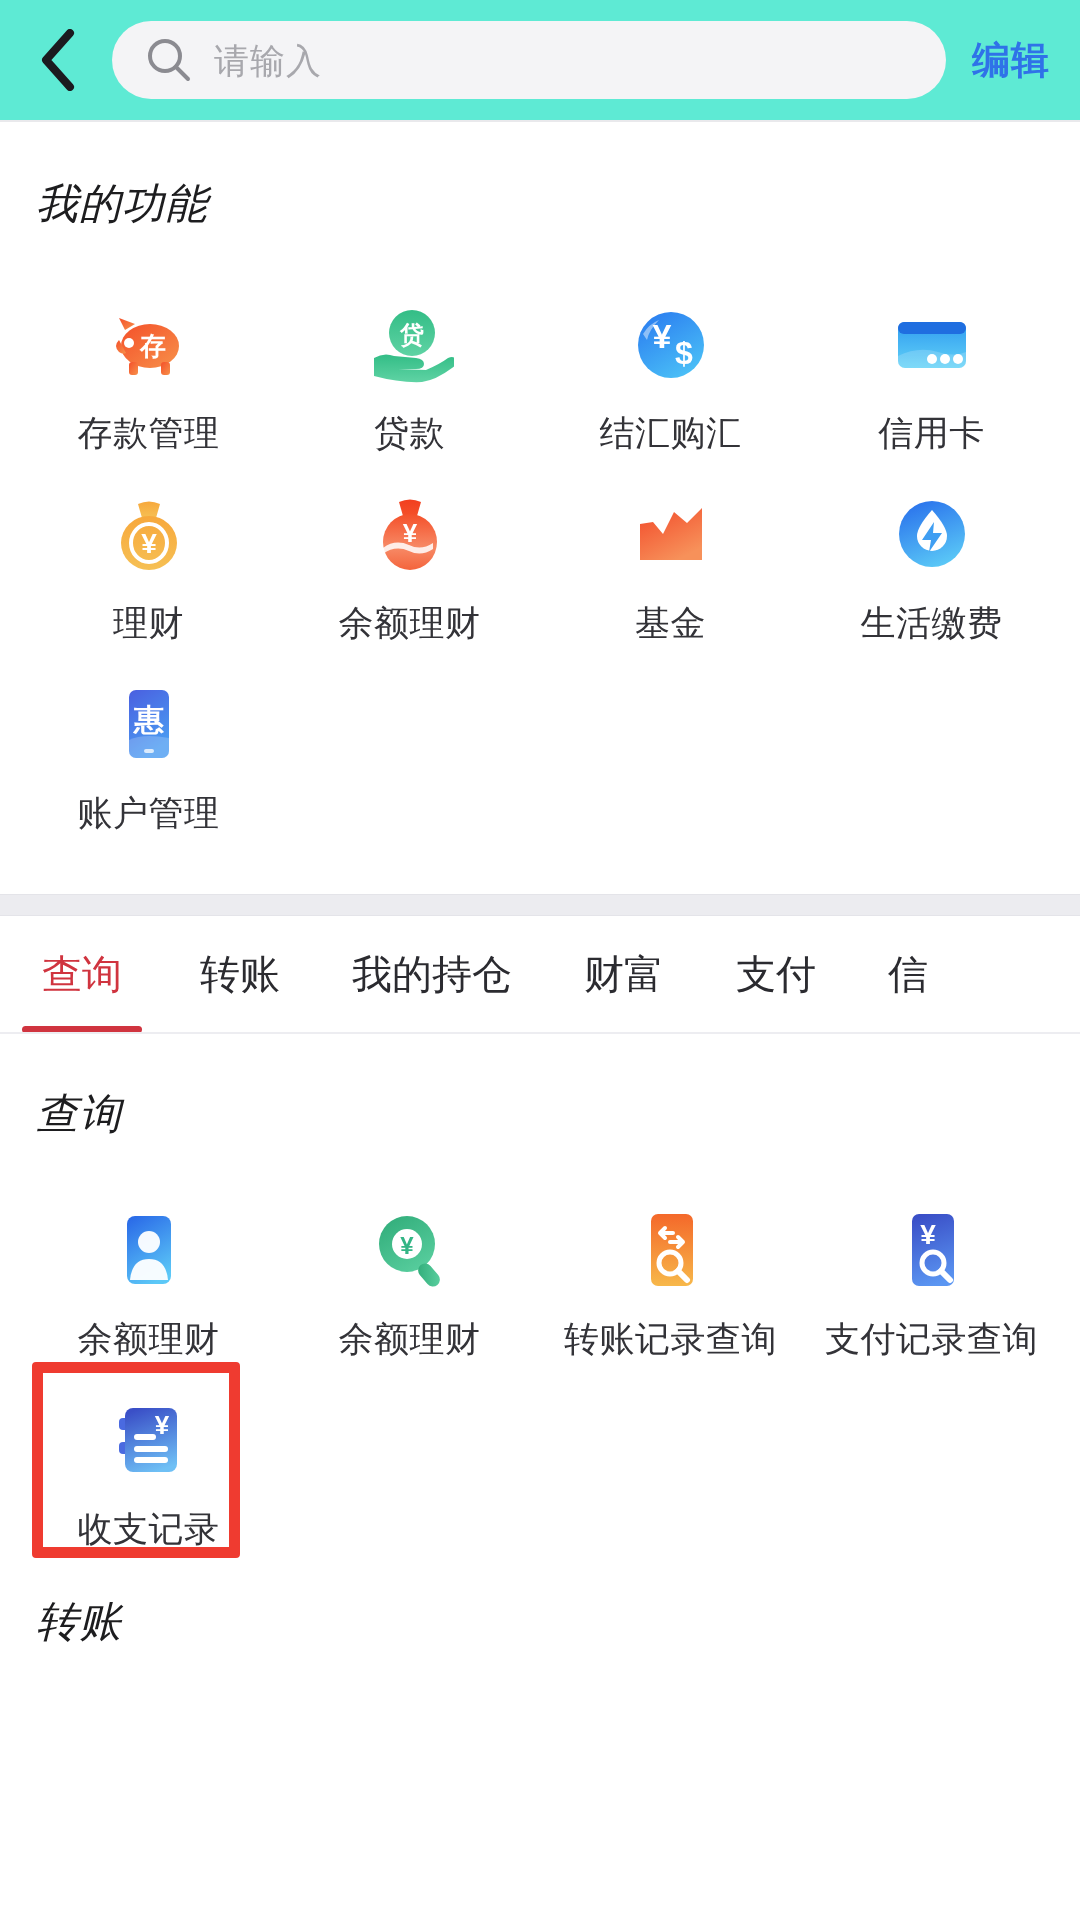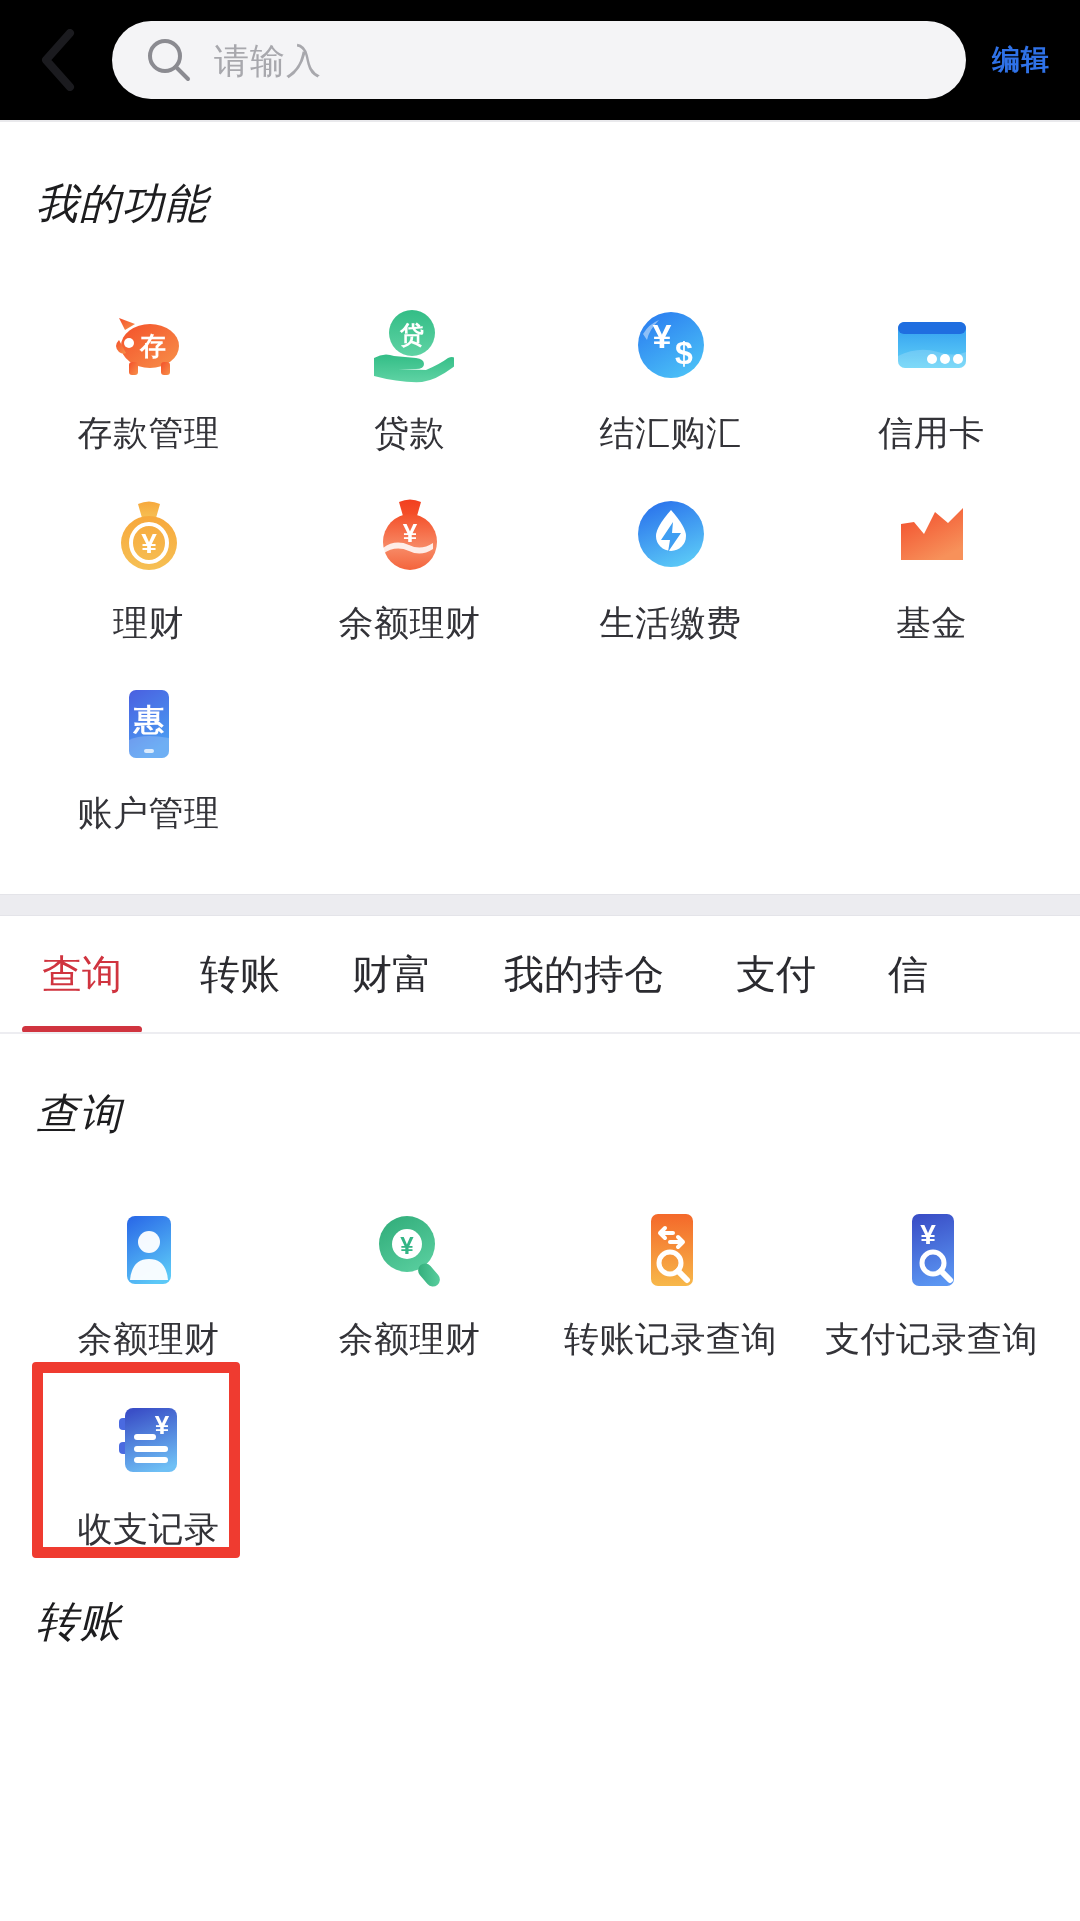--- a/index.html
+++ b/index.html
@@ -17,21 +17,21 @@
     background: #ffffff;
     overflow: hidden;
   }
 
   
   .header {
     height: 122px;
     display: flex;
     align-items: center;
     padding: 0 30px 0 26px;
-    background: #000000;
+    background: #5eead4;
     border-bottom: 2px solid #e9e9ec;
   }
   .back-btn {
     width: 64px; height: 64px;
     display: flex; align-items: center; justify-content: center;
     flex: 0 0 auto;
   }
   .back-btn svg { display: block; }
   .search-bar {
     flex: 1 1 auto;
@@ -45,21 +45,21 @@
   }
   .search-icon { flex: 0 0 auto; display:block; margin-right: 22px; }
   .search-placeholder {
     font-size: 35px;
     color: #a8a8ad;
     letter-spacing: 1px;
     line-height: 1;
   }
   .edit-btn {
     flex: 0 0 auto;
-    font-size: 28px;
+    font-size: 38px;
     font-weight: bold;
     color: #2f72e8;
     letter-spacing: 1px;
   }
 
   
   .section-title {
     font-size: 42px;
     color: #1d1d1f;
     font-weight: 500;
@@ -302,47 +302,47 @@
           <text x="44" y="52" font-size="26" font-weight="bold" fill="#ffffff" text-anchor="middle" font-family="'Liberation Sans',sans-serif">¥</text>
         </svg>
       </div>
       <div class="cell-label">余额理财</div>
     </div>
 
     <div class="grid-cell">
       <div class="icon-wrap">
         <svg width="88" height="88" viewBox="0 0 88 88">
           <defs>
+              <linearGradient id="gChart" x1="0" y1="0" x2="0.6" y2="1">
+            <stop offset="0%" stop-color="#f24a2a"></stop>
+                <stop offset="100%" stop-color="#f7915a"></stop>
+          </linearGradient>
+            </defs>
+          <path d="M13 34 L13 70 L75 70 L75 18 L60 33 L47 22 L36 44 L26 32 Z" fill="url(#gChart)"></path>
+          <path d="M13 34 L26 32 L36 44 L47 22 L60 33 L75 18 L75 28 L61 43 L47 33 L36 55 L26 43 L13 45 Z" fill="#ffffff" opacity="0.0"></path>
+        </svg>
+      </div>
+      <div class="cell-label">基金</div>
+    </div>
+
+    <div class="grid-cell">
+      <div class="icon-wrap">
+        <svg width="88" height="88" viewBox="0 0 88 88">
+          <defs>
               <linearGradient id="gUtil" x1="0.3" y1="0" x2="0.7" y2="1">
             <stop offset="0%" stop-color="#2b74ec"></stop>
                 <stop offset="100%" stop-color="#5ccbf7"></stop>
           </linearGradient>
             </defs>
           <circle cx="44" cy="44" r="33" fill="url(#gUtil)"></circle>
           <path d="M44 20 q15 17 15 26 a15 15 0 0 1 -30 0 q0 -9 15 -26 z" fill="#ffffff"></path>
           <path d="M46 32 L34 50 L43 50 L41 62 L54 43 L45 43 Z" fill="#3f9ef2"></path>
         </svg>
       </div>
       <div class="cell-label">生活缴费</div>
-    </div>
-
-    <div class="grid-cell">
-      <div class="icon-wrap">
-        <svg width="88" height="88" viewBox="0 0 88 88">
-          <defs>
-              <linearGradient id="gChart" x1="0" y1="0" x2="0.6" y2="1">
-            <stop offset="0%" stop-color="#f24a2a"></stop>
-                <stop offset="100%" stop-color="#f7915a"></stop>
-          </linearGradient>
-            </defs>
-          <path d="M13 34 L13 70 L75 70 L75 18 L60 33 L47 22 L36 44 L26 32 Z" fill="url(#gChart)"></path>
-          <path d="M13 34 L26 32 L36 44 L47 22 L60 33 L75 18 L75 28 L61 43 L47 33 L36 55 L26 43 L13 45 Z" fill="#ffffff" opacity="0.0"></path>
-        </svg>
-      </div>
-      <div class="cell-label">基金</div>
     </div>
 
     <div class="grid-cell">
       <div class="icon-wrap">
         <svg width="88" height="88" viewBox="0 0 88 88">
           <defs>
               <linearGradient id="gPhone" x1="0" y1="0" x2="0.4" y2="1">
             <stop offset="0%" stop-color="#4a5fe0"></stop>
                 <stop offset="100%" stop-color="#4a9cf2"></stop>
           </linearGradient>
@@ -364,24 +364,24 @@
   <div class="divider-band"></div>
 
   <div class="tabs">
     <div class="tab active">
       <span>查询</span>
     </div>
     <div class="tab">
       <span>转账</span>
     </div>
     <div class="tab">
+      <span>我的持仓</span>
+    </div>
+    <div class="tab">
       <span>财富</span>
-    </div>
-    <div class="tab">
-      <span>我的持仓</span>
     </div>
     <div class="tab">
       <span>支付</span>
     </div>
     <div class="tab">
       <span>信</span>
     </div>
   </div>
 
   <div class="section-title query-title">查询</div>

